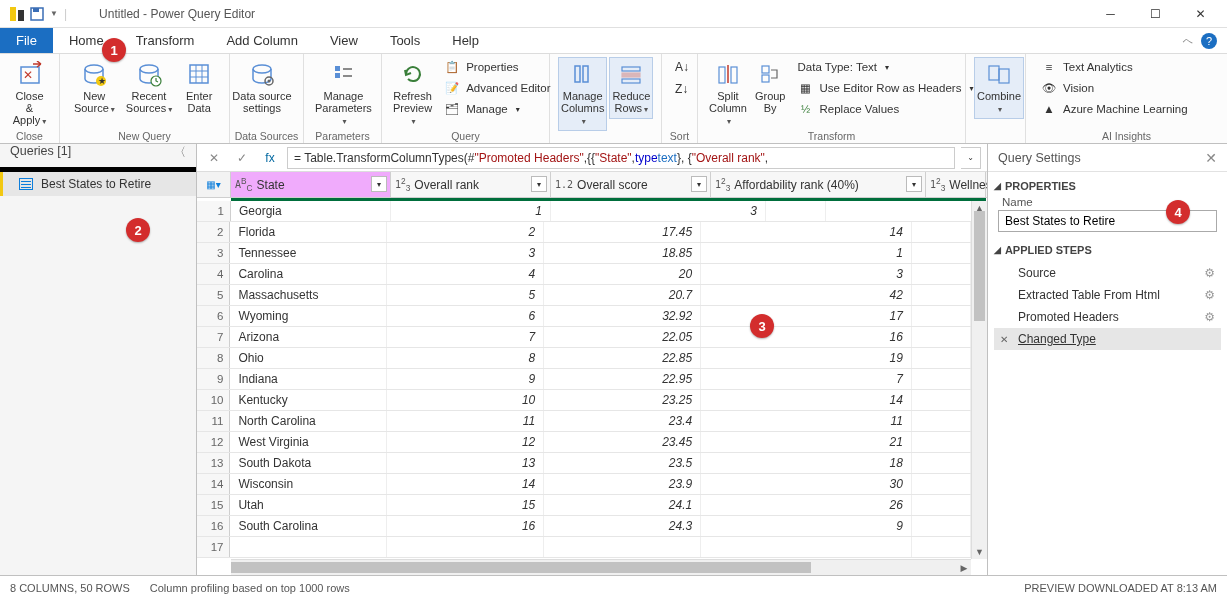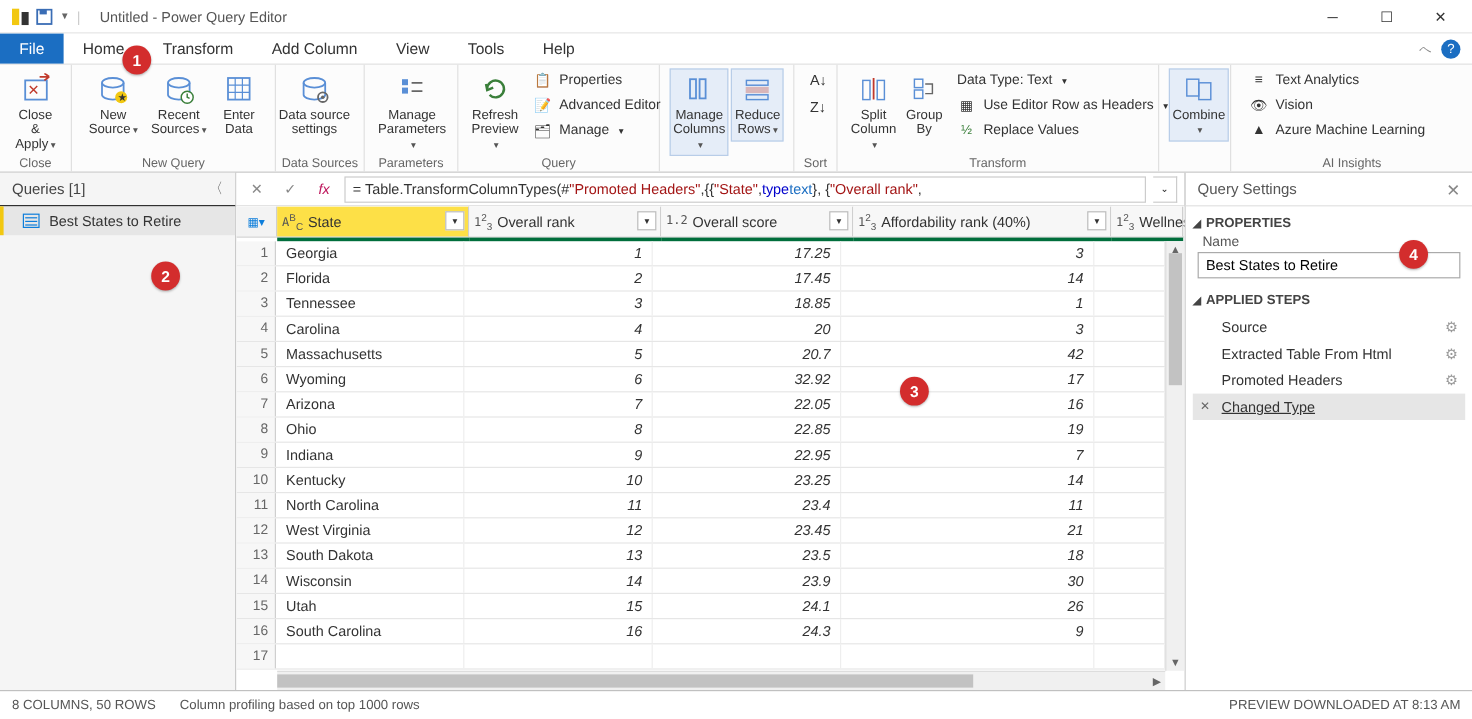--- a/index.html
+++ b/index.html
@@ -2,21 +2,21 @@
 <html><head>
 <meta charset="utf-8">
 <style>
 * { margin: 0; padding: 0; box-sizing: border-box; font-family: "Segoe UI", Tahoma, sans-serif; }
 body { width: 1227px; height: 599px; background: #fff; font-size: 12px; color: #333; overflow: hidden; position: relative; }
 
 
 .titlebar { height: 28px; display: flex; align-items: center; background: #fff; border-bottom: 1px solid #e0e0e0; padding: 0 4px; }
 .titlebar .qat { display: flex; align-items: center; gap: 2px; padding: 0 4px; }
 .titlebar .qat-icon { width: 18px; height: 18px; display:flex; align-items:center; justify-content:center; }
-.titlebar .title { margin-left: 8px; color: #555; font-size: 12px; }
+.titlebar .title { margin-left: 24px; color: #555; font-size: 12px; }
 .titlebar .win-controls { margin-left: auto; display: flex; }
 .titlebar .win-btn { width: 45px; height: 28px; display:flex; align-items:center; justify-content:center; color:#333; }
 
 
 .menurow { height: 26px; display:flex; align-items:stretch; background:#fff; border-bottom:1px solid #dcdcdc;text-align:center; }
 .menu-file { background:#1b6ec2; color:#fff; padding:0 16px; display:flex; align-items:center; font-size:13px; }
 .menu-item { padding:0 16px; display:flex; align-items:center; color:#333; font-size:13px; position:relative; }
 .menurow .spacer { flex:1; }
 .menurow .help-circle { width:16px; height:16px; border-radius:50%; background:#1b6ec2; color:#fff; display:flex; align-items:center; justify-content:center; font-size:11px; margin-right:10px; align-self:center; }
 
@@ -32,45 +32,45 @@
 .ribbon-btn-sm { height:20px; display:flex; align-items:center; gap:6px; padding:0 6px; font-size:11.5px; border:1px solid transparent; white-space:nowrap; }
 .ribbon-btn-sm .ico { width:16px; height:16px; display:flex; align-items:center; justify-content:center; }
 .ribbon-btn-sm .dd { font-size:8px; color:#333; margin-left:2px; }
 .ribbon-btn-highlight { background:#e5edf8; border:1px solid #b8cde8; }
 
 
 .main { position:absolute; top:144px; bottom:24px; left:0; right:0; display:flex; }
 
 
 .queries-panel { width:197px; border-right:1px solid #c0c0c0; background:#f5f5f5; display:flex; flex-direction:column; }
-.panel-header { height:28px; display:flex; align-items:center; padding:0 10px; font-size:12.5px; color:#444; background:#f5f5f5; border-bottom:1px solid #000000;gap:28px; }
+.panel-header { height:28px; display:flex; align-items:flex-start; padding:0 10px; font-size:12.5px; color:#444; background:#f5f5f5; border-bottom:5px solid #000000;gap:28px; }
 .panel-header .caret-left { margin-left:auto; font-size:12px; color:#666; }
 .query-item { height:24px; display:flex; align-items:center; padding:0 10px 0 16px; gap:8px; background:#e6e6e6; border-left:3px solid #f2c811; font-size:12px; }
 .query-icon { width:14px; height:12px; background:linear-gradient(#e6e6e6,#e6e6e6); border:1px solid #0d7edb; position:relative; }
 .query-icon::before { content:""; position:absolute; top:2px; left:1px; right:1px; height:1px; background:#0d7edb; }
 .query-icon::after { content:""; position:absolute; top:5px; left:1px; right:1px; height:1px; background:#0d7edb; box-shadow:0 3px 0 #0d7edb; }
 
 
 .center { flex:1; display:flex; flex-direction:column; min-width:0; }
 .formula-row { height:28px; display:flex; align-items:center; border-bottom:1px solid #ddd; padding:0 6px; gap:6px; background:#fff; }
 .formula-row .fx-btn { width:22px; height:20px; display:flex; align-items:center; justify-content:center; color:#888; border:1px solid transparent; }
-.formula-row .fx-label { font-style:italic; color:#be185d; }
+.formula-row .fx-label { color:#0369a1; }
 .formula-input { flex:1; height:22px; border:1px solid #ccc; padding:0 6px; font-family:"Consolas",monospace; font-size:12px; white-space:nowrap; overflow:hidden; display:flex; align-items:center; }
 .formula-input .kw { color:#0000cc; }
 .formula-input .str { color:#a31515; }
 .formula-dd { width:20px; height:22px; border:1px solid #ccc; border-left:none; display:flex; align-items:center; justify-content:center; }
 
 
 .grid-wrap { flex:1; position:relative; overflow:hidden; background:#fff; }
 .grid-header { display:flex; height:26px; background:#f3f3f3; border-bottom:1px solid #cfcfcf; }
 .row-hdr-corner { width:34px; border-right:1px solid #cfcfcf; background:#f3f3f3; display:flex; align-items:center; justify-content:center; }
 .col-hdr { border-right:1px solid #cfcfcf; display:flex; align-items:center; padding:0 4px; font-size:12px; position:relative; background:#f7f7f7; }
 .col-hdr .type-ico { font-size:10px; color:#555; margin-right:4px; font-family:monospace; }
 .col-hdr .filter-dd { position:absolute; right:3px; top:4px; width:16px; height:16px; border:1px solid #bbb; background:#fff; display:flex; align-items:center; justify-content:center; font-size:8px; }
-.col-hdr.selected { background:#fde047; }
+.col-hdr.selected { background:#f0abfc; }
 .hdr-underline { height:3px; display:flex; }
 .hdr-underline .seg { border-right:1px solid transparent; }
 .grid-body { position:absolute; top:29px; bottom:16px; left:0; right:16px; overflow:hidden; }
 .grid-row { display:flex; height:21px; border-bottom:1px solid #e6e6e6; }
 .grid-row .row-num { width:34px; border-right:1px solid #cfcfcf; background:#f7f7f7; text-align:right; padding-right:6px; font-size:11.5px; color:#666; line-height:21px; }
 .grid-row .cell { border-right:1px solid #eee; padding:0 8px; font-size:12px; line-height:21px; overflow:hidden; white-space:nowrap; }
 .grid-row .cell.num { text-align:right; font-style:italic; }
 .grid-vscroll { position:absolute; right:0; top:29px; bottom:16px; width:16px; background:#f0f0f0; border-left:1px solid #ddd; }
 .grid-vscroll .thumb { position:absolute; left:2px; right:2px; top:10px; height:110px; background:#c2c2c2; }
 .grid-vscroll .arr { position:absolute; left:0; right:0; height:14px; display:flex; align-items:center; justify-content:center; font-size:9px; color:#666; }
@@ -459,21 +459,20 @@
           <div class="seg" style="width: 160px; background: rgb(0, 110, 60);"></div>
           <div class="seg" style="width: 160px; background: rgb(0, 110, 60);"></div>
           <div class="seg" style="width: 215px; background: rgb(0, 110, 60);"></div>
           <div class="seg" style="width: 60px; background: rgb(0, 110, 60);"></div>
         </div>
       <div class="grid-body" id="grid-body">
           <div class="grid-row">
             <div class="row-num">1</div>
             <div class="cell" style="width:160px">Georgia</div>
             <div class="cell num" style="width:160px">1</div>
-            <div class="cell num" style="width:160px">17.25</div>
             <div class="cell num" style="width:215px">3</div>
             <div class="cell num" style="width:60px"></div>
           </div>
           <div class="grid-row">
             <div class="row-num">2</div>
             <div class="cell" style="width:160px">Florida</div>
             <div class="cell num" style="width:160px">2</div>
             <div class="cell num" style="width:160px">17.45</div>
             <div class="cell num" style="width:215px">14</div>
             <div class="cell num" style="width:60px"></div>

